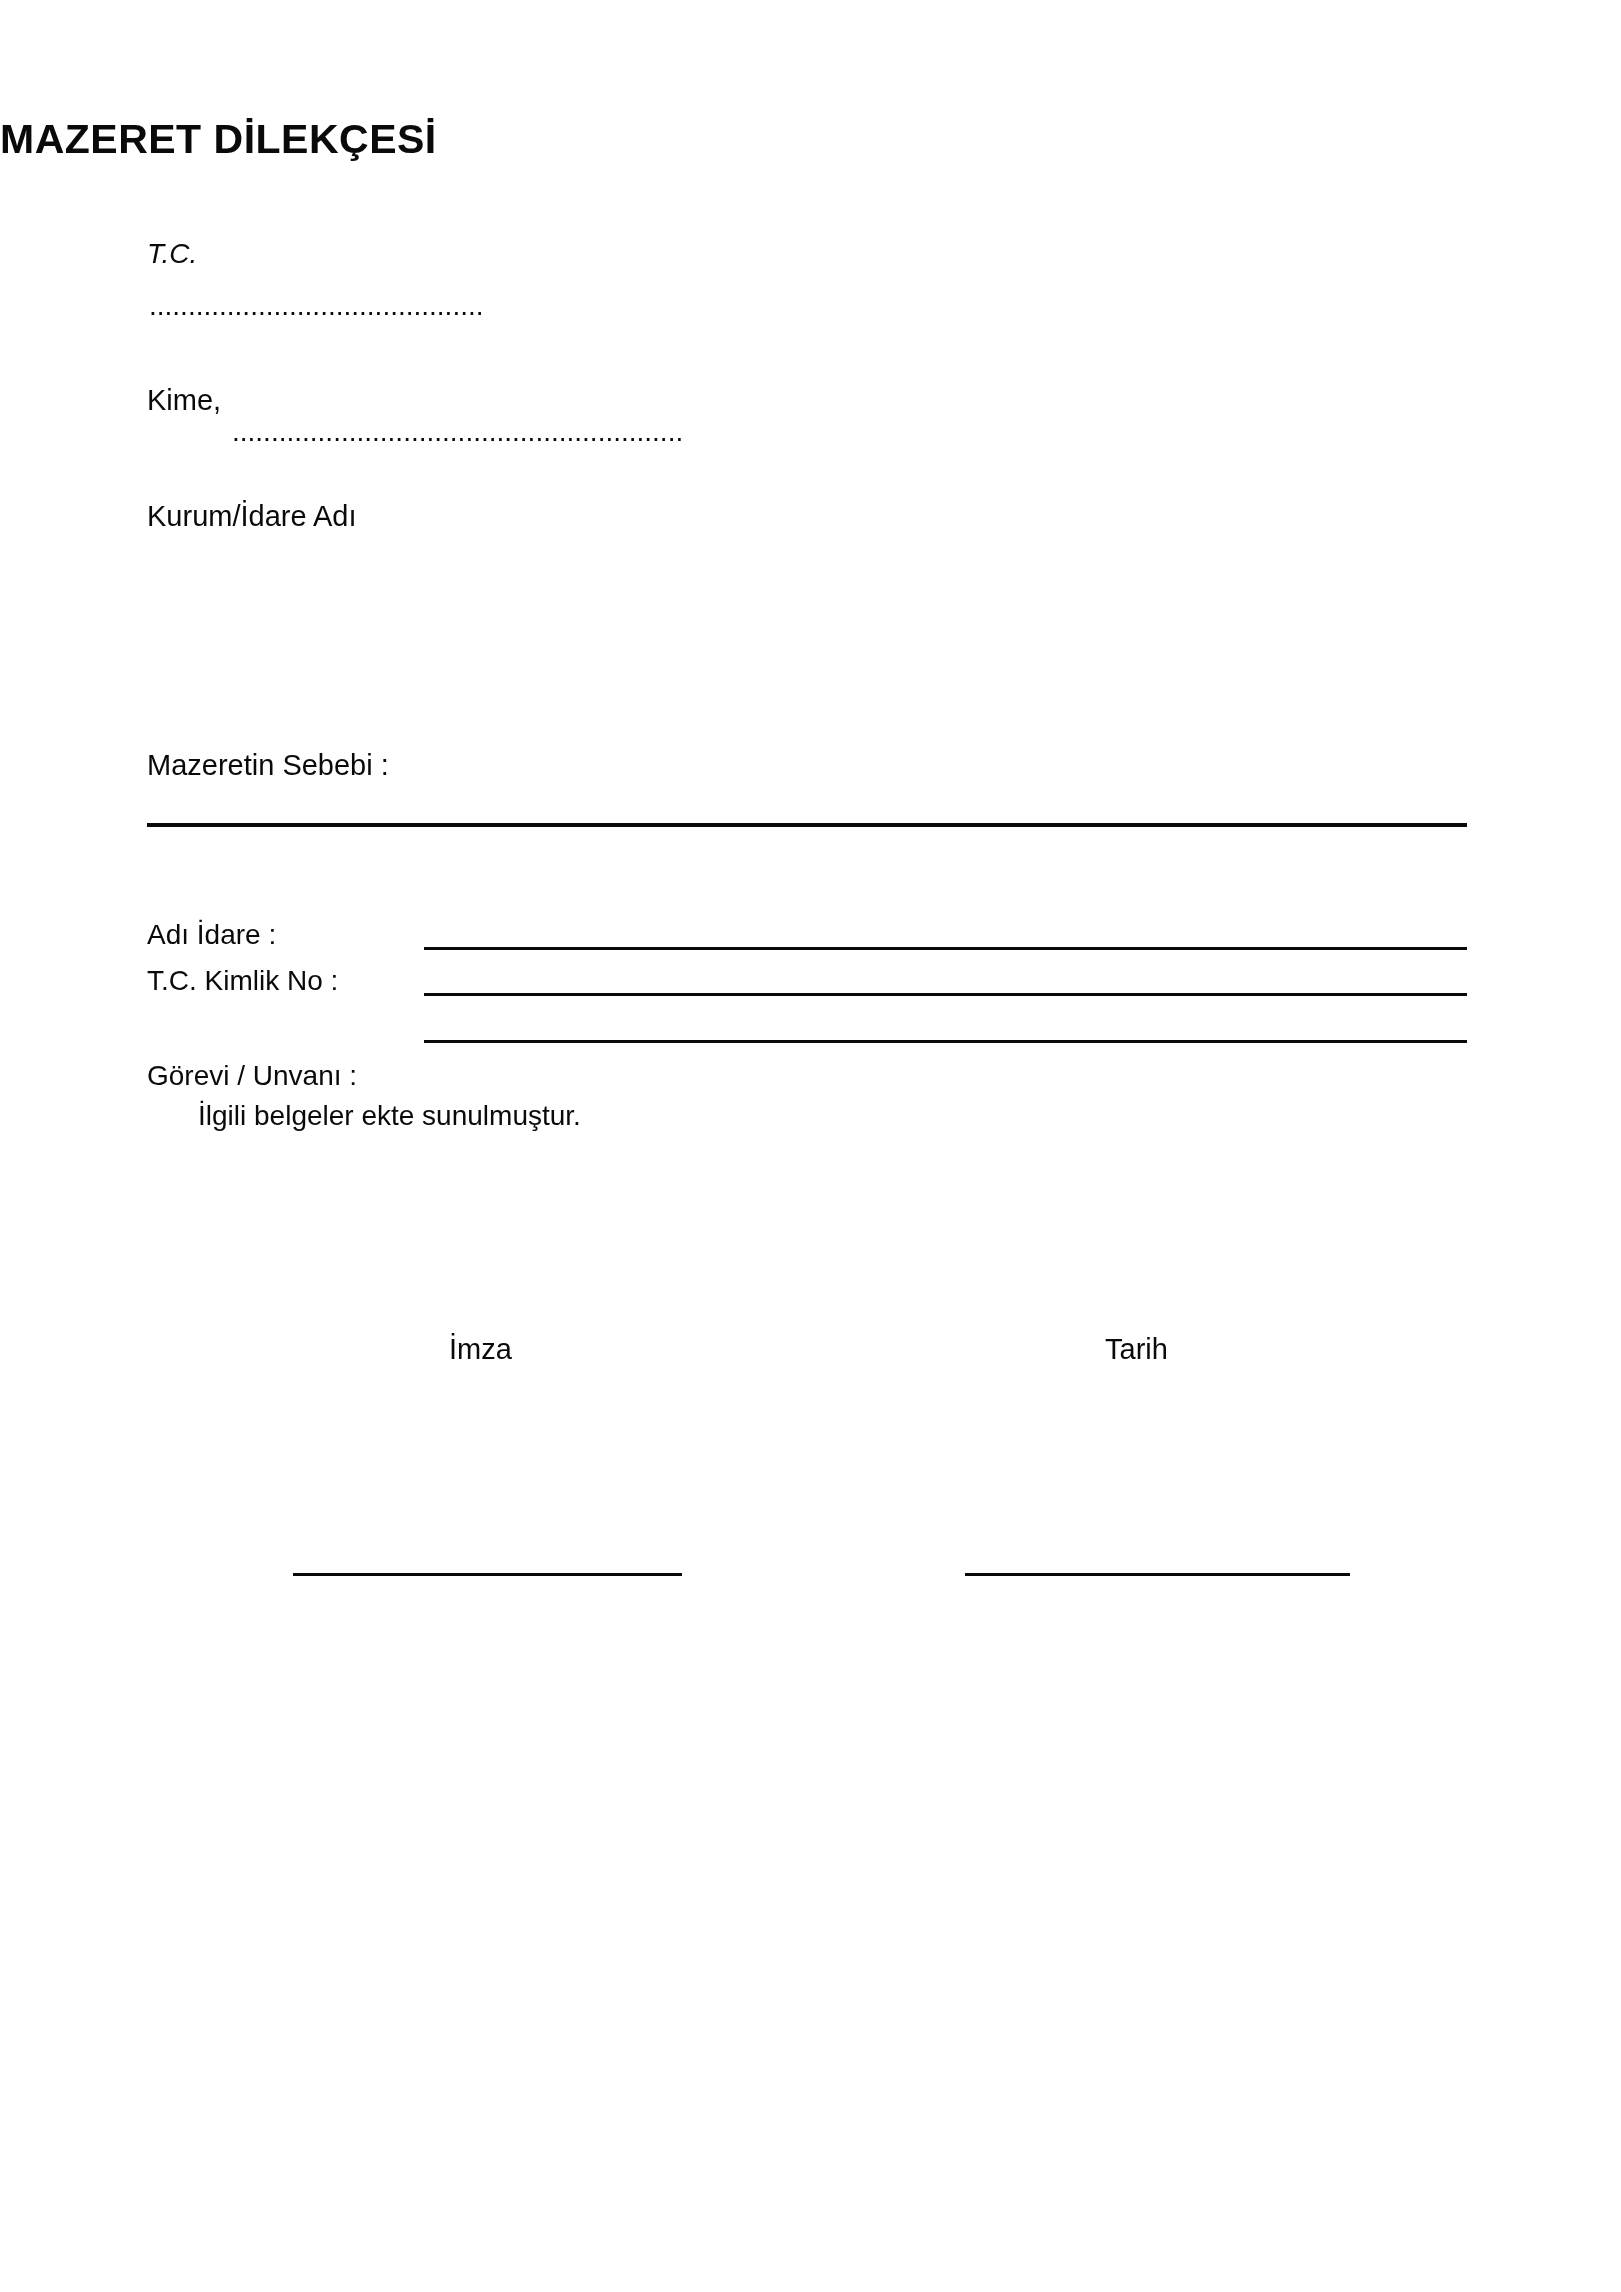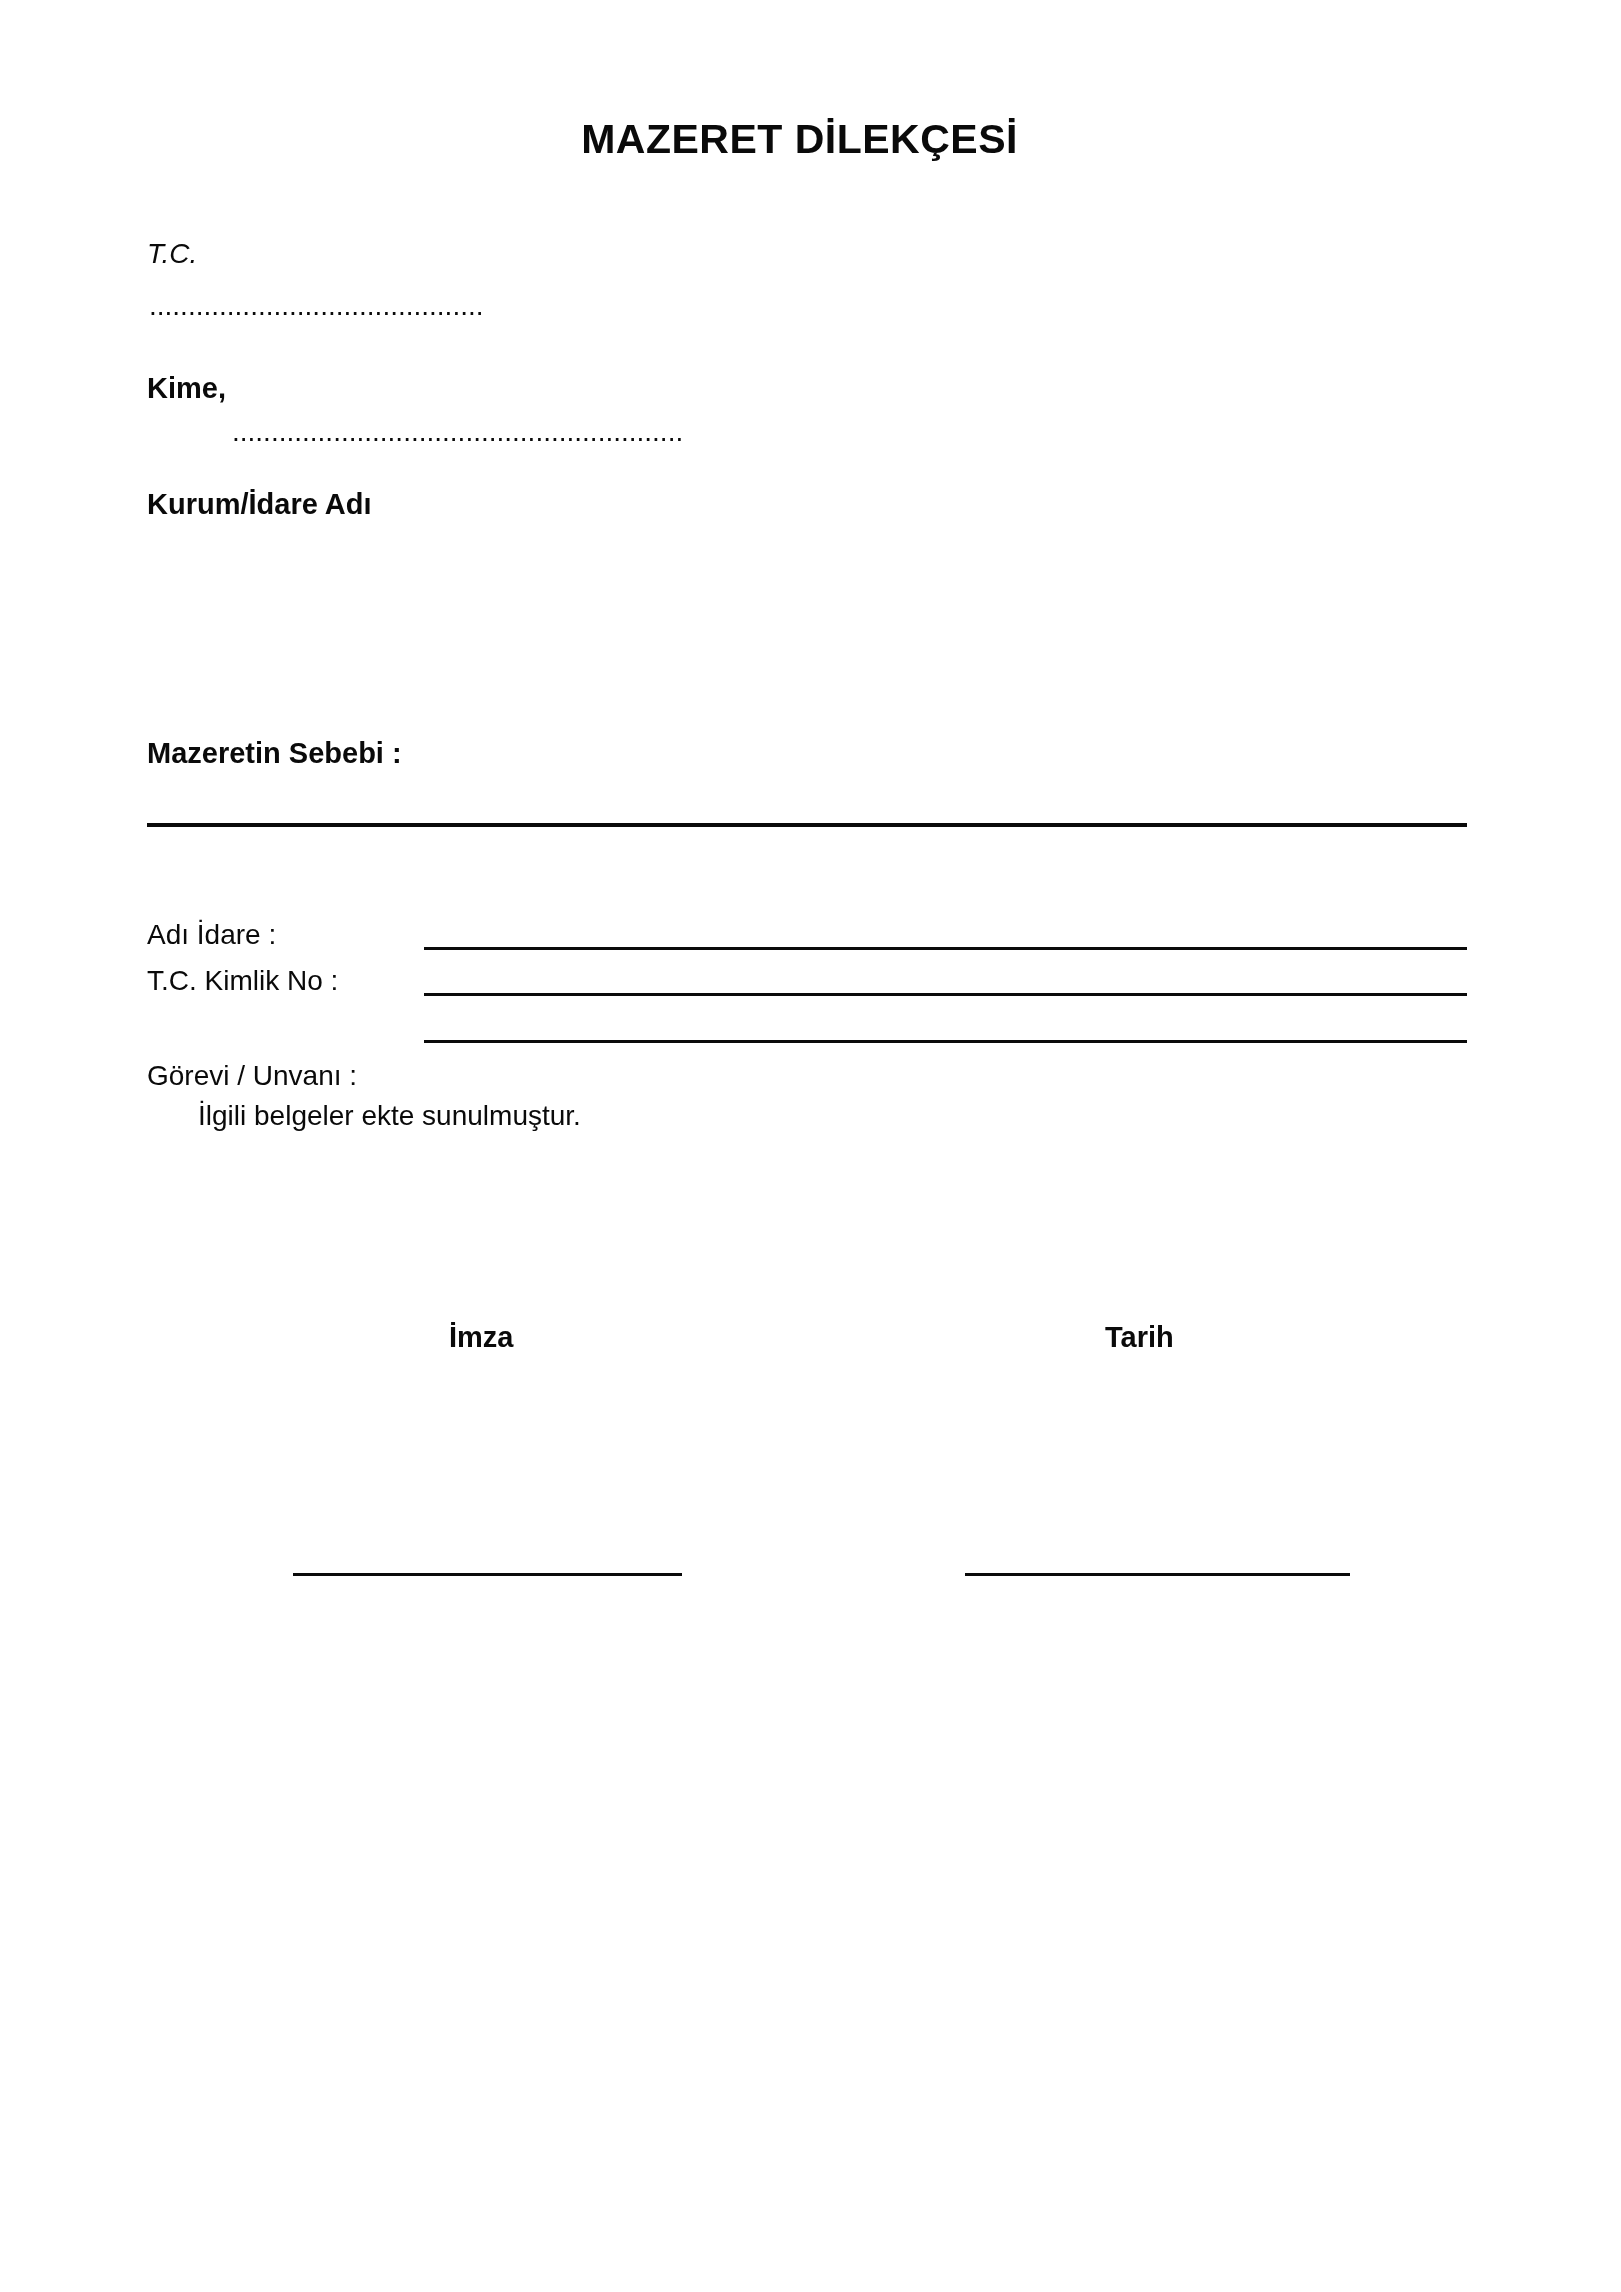--- a/index.html
+++ b/index.html
@@ -15,27 +15,27 @@
     font-family: "Liberation Sans", "DejaVu Sans", sans-serif;
     color: #0a0a0a;
     overflow: hidden;
   }
   .abs { position: absolute; line-height: 1.15; white-space: pre; }
 
   .doc-title {
     left: 0;
     top: 116px;
     width: 1599px;
-    text-align: center;
+    text-align: left;
     font-size: 41px;
     font-weight: bold;
     letter-spacing: 0.5px;
   }
   .body-text   { font-size: 28px; }
-  .bold-label  { font-size: 29px; font-weight: bold; }
+  .bold-label  { font-size: 29px; font-weight: normal; margin-top: 12px; }
   .dots        { font-size: 28px; letter-spacing: 0; }
 
   .paragraph {
     left: 147px;
     top: 580px;
     width: 1323px;
     font-size: 28px;
     line-height: 46px;
     white-space: normal;
   }

